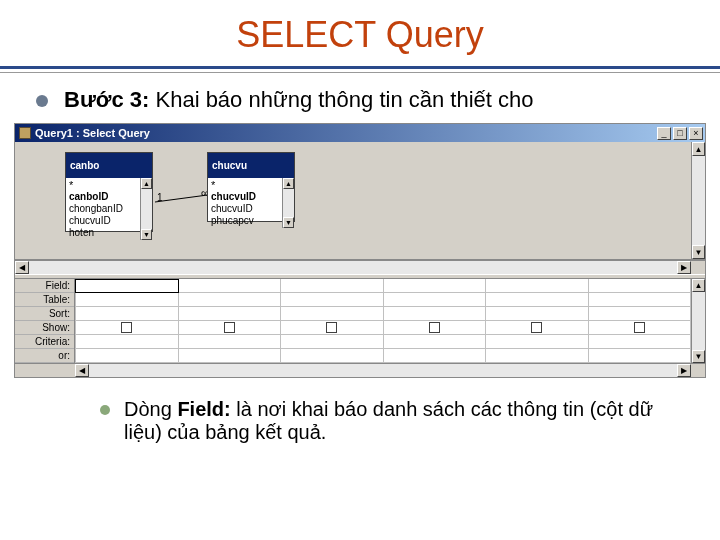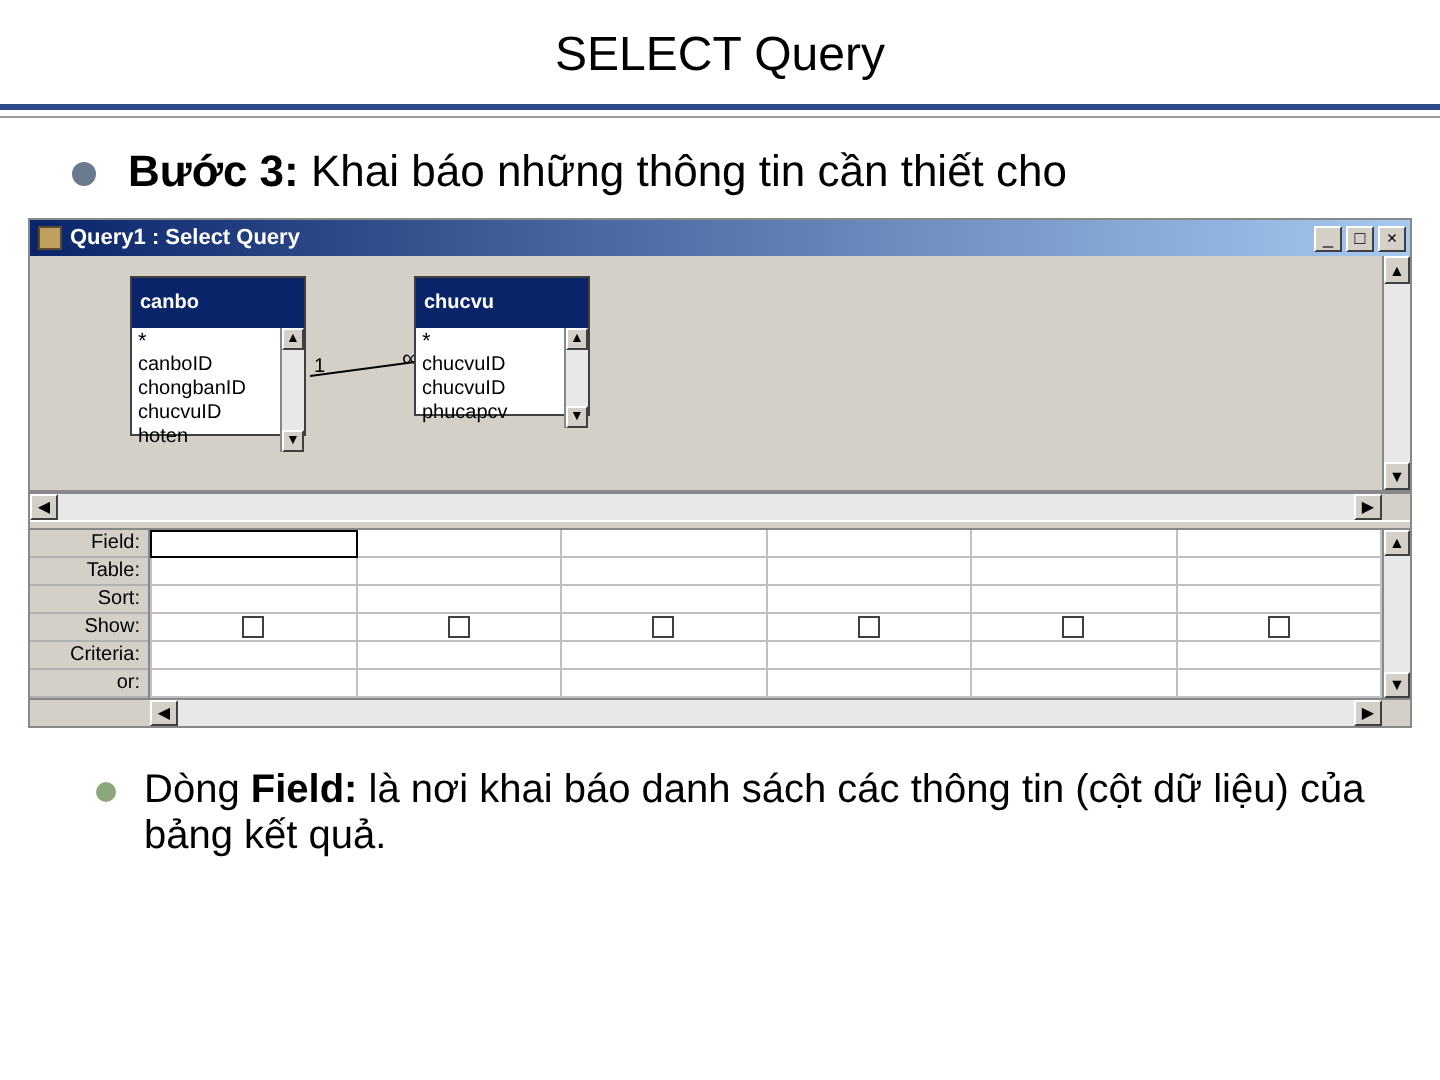--- a/index.html
+++ b/index.html
@@ -6,23 +6,23 @@
   body {
     width: 720px;
     height: 540px;
     background: #fff;
     font-family: Arial, sans-serif;
     position: relative;
     overflow: hidden;
   }
   .slide-title {
     text-align: center;
-    font-size: 24px;
+    font-size: 36px;
     font-weight: normal;
-    color: #000000;
+    color: #c2410c;
     padding: 14px 0 10px;
   }
   .hr-line {
     height: 3px;
     background: #2a4a8a;
     width: 100%;
     margin-bottom: 3px;
   }
   .hr-line2 {
     height: 1px;
@@ -42,21 +42,21 @@
     border-radius: 50%;
     background: #6a7a8f;
     margin-top: 8px;
     margin-right: 16px;
     flex-shrink: 0;
   }
   .bullet-txt b { font-weight: bold; }
   .sub-row {
     display: flex;
     align-items: flex-start;
-    padding: 12px 30px 6px 48px;
+    padding: 12px 30px 6px 100px;
     font-size: 20px;
     color: #000;
   }
   .sub-bullet {
     width: 10px;
     height: 10px;
     border-radius: 50%;
     background: #8aa87a;
     margin-top: 7px;
     margin-right: 14px;
@@ -158,21 +158,21 @@
   .tblhdr {
     background: #0a246a;
     color: #fff;
     padding: 7px 4px;
     font-weight: bold;
     font-size: 10px;
   }
   .tblbody { display: flex; flex: 1; }
   .tbllist { flex: 1; padding: 1px 3px; line-height: 12px; }
   .tbllist div { white-space: nowrap; overflow: hidden; }
-  .tbllist .pk { font-weight: normal; }
+  .tbllist .pk { font-weight: bold; }
   .tbllist .star { font-size: 11px; }
   .tblscroll {
     width: 12px;
     display: flex;
     flex-direction: column;
     border-left: 1px solid #888;
   }
   .tblscroll .scroll-btn { height: 11px; font-size: 7px; }
   .tblscroll .scroll-track { flex: 1; background: #e8e8e8; }
 

